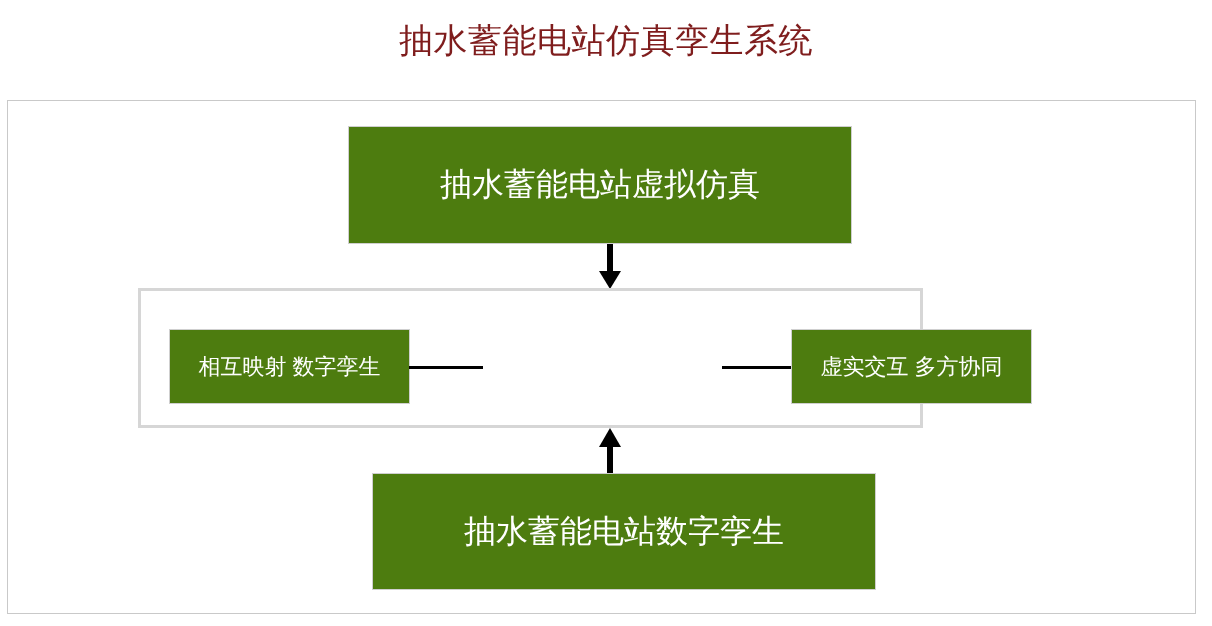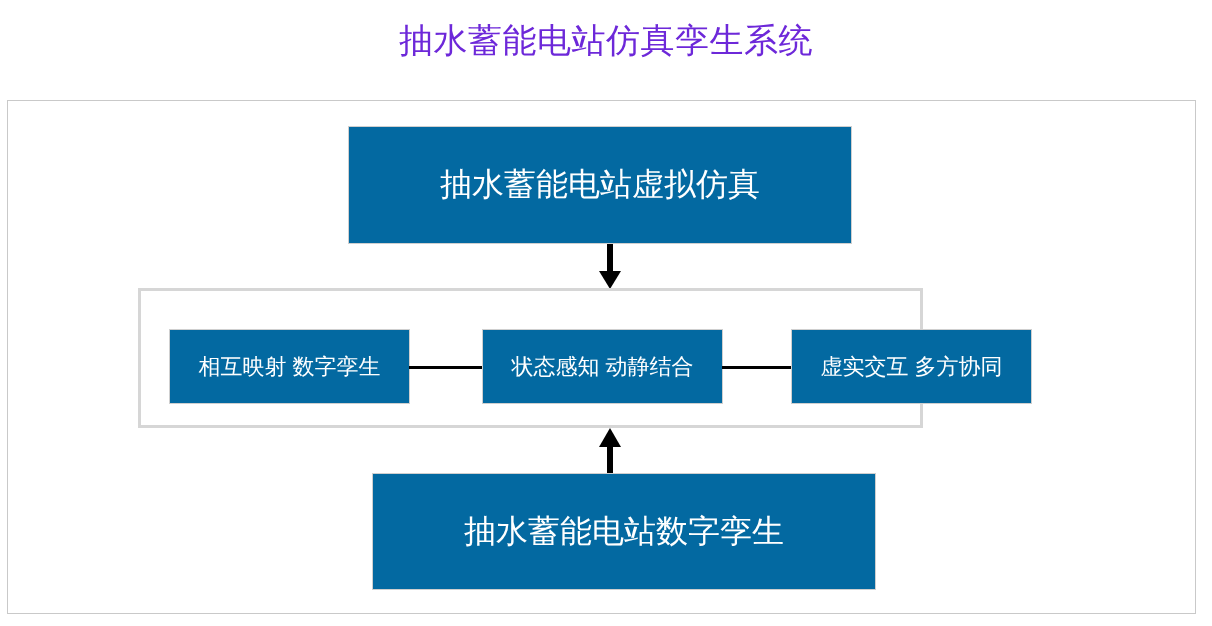--- a/index.html
+++ b/index.html
@@ -17,41 +17,41 @@
 
   
   #page-title {
     position: absolute;
     left: 0;
     top: 18px;
     width: 1212px;
     text-align: center;
     font-size: 34px;
     line-height: 44px;
-    color: #6d28d9;
+    color: #7f1d1d;
     letter-spacing: 0.5px;
     white-space: nowrap;
   }
 
   
   #diagram-canvas {
     position: absolute;
     left: 7px;
     top: 100px;
     width: 1189px;
     height: 514px;
     border: 1px solid #c9c9c9;
     background: #ffffff;
     box-sizing: border-box;
   }
 
   
   .blue-box {
     position: absolute;
-    background: #0369a1;
+    background: #4d7c0f;
     border: 1px solid #cfcfcf;
     box-sizing: border-box;
     color: #ffffff;
     display: flex;
     align-items: center;
     justify-content: center;
     text-align: center;
     white-space: nowrap;
   }
 
@@ -140,23 +140,20 @@
   </div>
 
   <div id="capability-frame">
 
     <div id="box-mutual-mapping" class="blue-box capability-box">
       <span>相互映射 数字孪生</span>
     </div>
 
     <div id="connector-left" class="h-connector"></div>
 
-    <div id="box-state-aware" class="blue-box capability-box">
-      <span>状态感知 动静结合</span>
-    </div>
 
     <div id="connector-right" class="h-connector"></div>
 
     <div id="box-virtual-real" class="blue-box capability-box">
       <span>虚实交互 多方协同</span>
     </div>
   </div>
 
   <div id="arrow-up" class="v-arrow">
     <svg width="26" height="46" viewBox="0 0 26 46" xmlns="http://www.w3.org/2000/svg">

